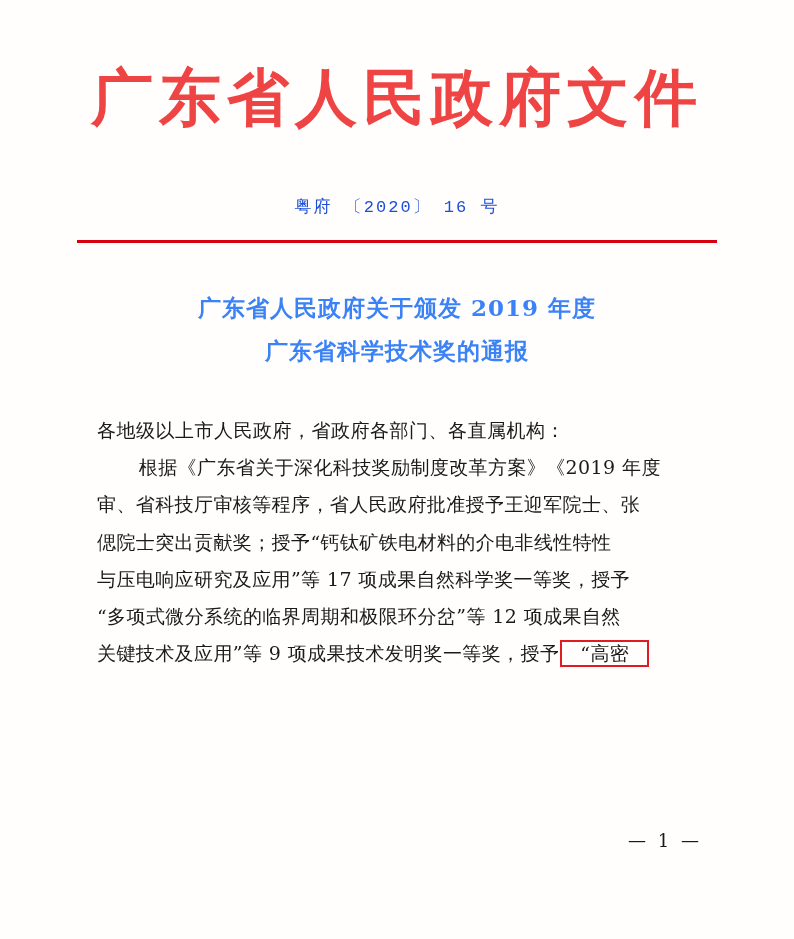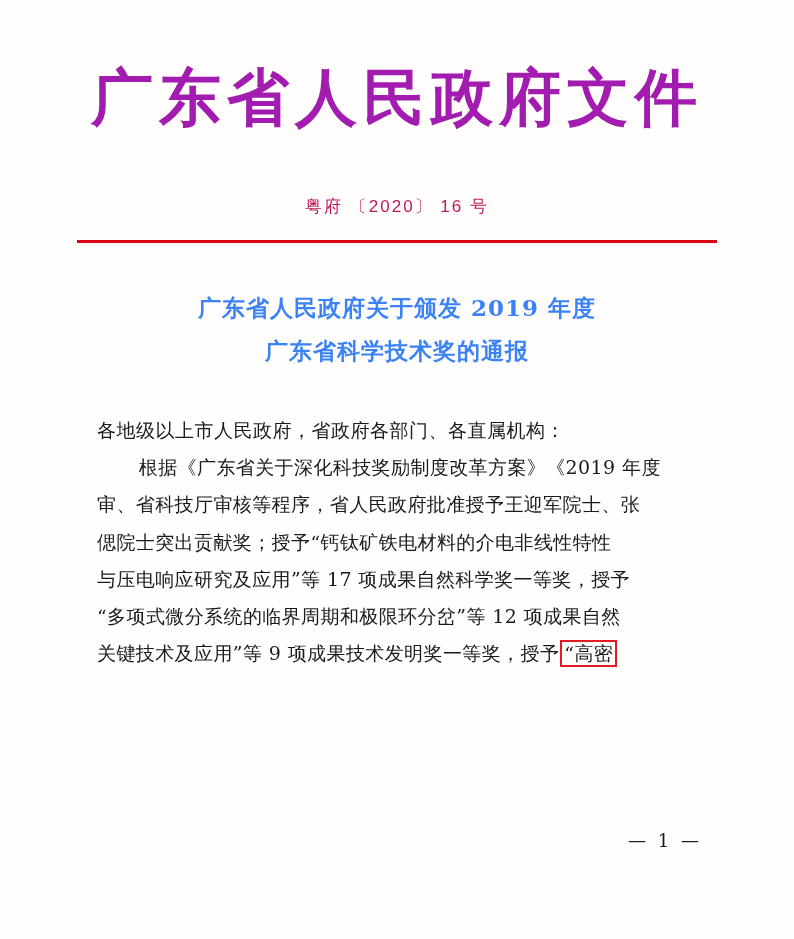--- a/index.html
+++ b/index.html
@@ -36,22 +36,22 @@
     letter-spacing: 6px;
     line-height: 1.15;
     white-space: nowrap;
   }
 
   .doc-number {
     text-align: center;
     margin-top: 62px;
     font-size: 17px;
     letter-spacing: 2px;
-    color: #be185d;
-    font-family: Liberation Sans, sans-serif;
+    color: #1d4ed8;
+    font-family: Liberation Mono, monospace;
   }
 
   .red-rule {
     margin: 22px auto 0 auto;
     width: 640px;
     height: 3px;
     background: #d7000f;
   }
 
   
@@ -92,42 +92,42 @@
 
   .para-lines .pline {
     display: block;
     white-space: nowrap;
   }
 
   
   .highlight-box {
     display: inline-block;
     border: 2px solid #e01b24;
-    padding: 0 2px;
+    padding: 0 18px;
     line-height: 1.25;
     margin-left: 1px;
   }
 
   
   .page-footer {
     position: absolute;
     right: 92px;
     bottom: 88px;
     font-size: 18px;
     letter-spacing: 3px;
     color: #1a1a1a;
   }
 </style>
 </head>
 <body>
 
 <div class="page">
 
   <div class="masthead">
-    <div class="masthead-title" style="color: #a21caf;">广东省人民政府文件</div>
+    <div class="masthead-title" style="color: #ef4444;">广东省人民政府文件</div>
   </div>
 
   <div class="doc-number">粤府 〔2020〕 16 号</div>
 
   <div class="red-rule" style="background: rgb(215, 0, 15);"></div>
 
   <div class="doc-body">
 
     <div class="doc-title">
       <span class="line">广东省人民政府关于颁发 2019 年度</span>

